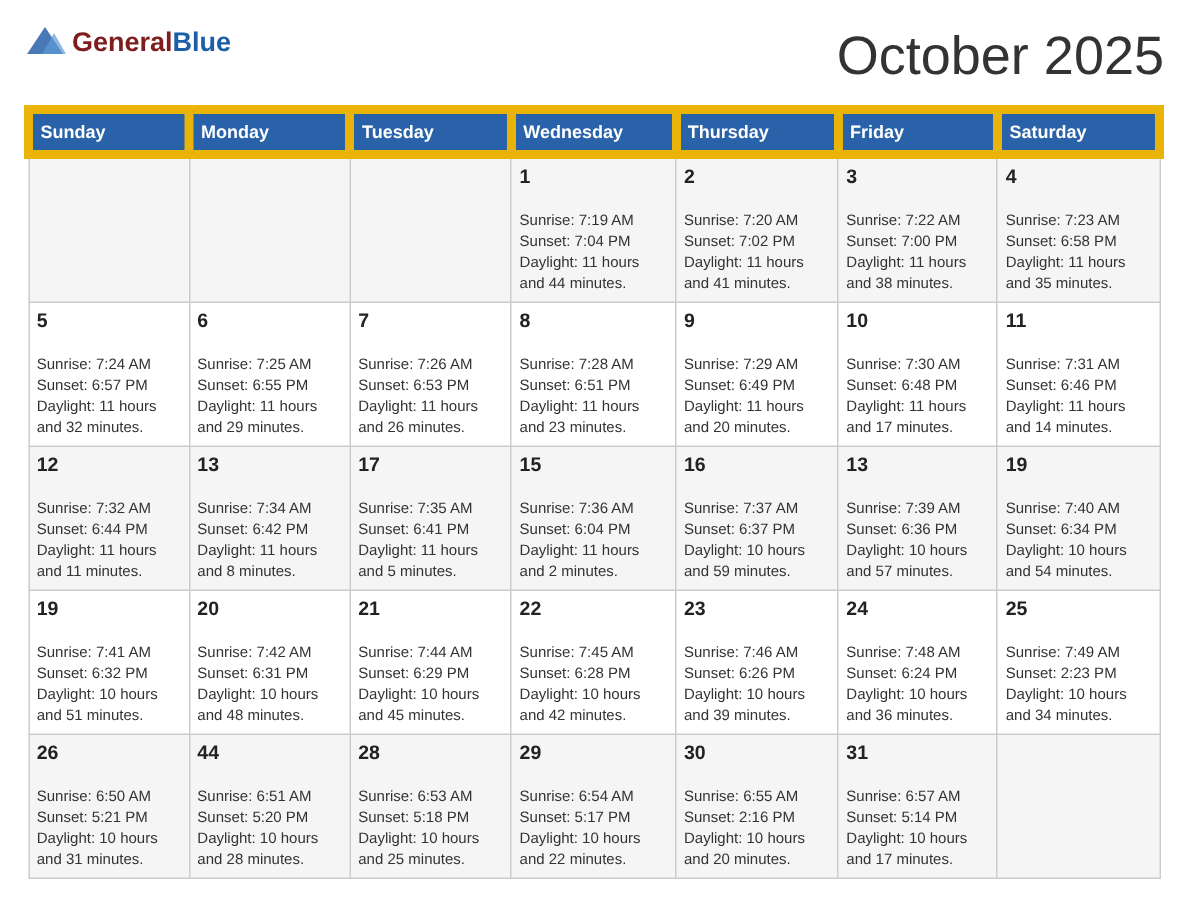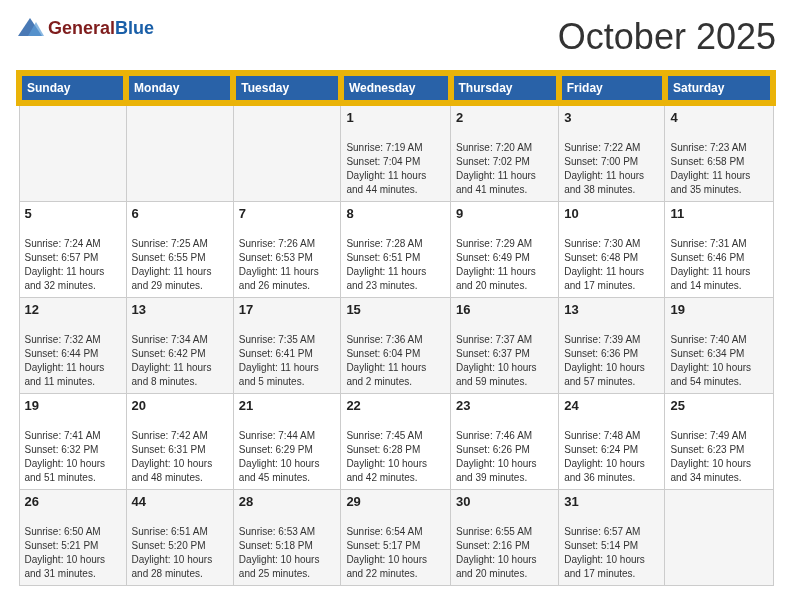--- a/index.html
+++ b/index.html
@@ -259,21 +259,21 @@
         </td>
         <td>
           <div class="day-number">24</div>
           <div class="day-info">Sunrise: 7:48 AM
 Sunset: 6:24 PM
 Daylight: 10 hours and 36 minutes.</div>
         </td>
         <td>
           <div class="day-number">25</div>
           <div class="day-info">Sunrise: 7:49 AM
-Sunset: 6:23 PM
+Sunset: 2:23 PM
 Daylight: 10 hours and 34 minutes.</div>
         </td>
       </tr>
       <tr>
         <td>
           <div class="day-number">26</div>
           <div class="day-info">Sunrise: 6:50 AM
 Sunset: 5:21 PM
 Daylight: 10 hours and 31 minutes.</div>
         </td>

